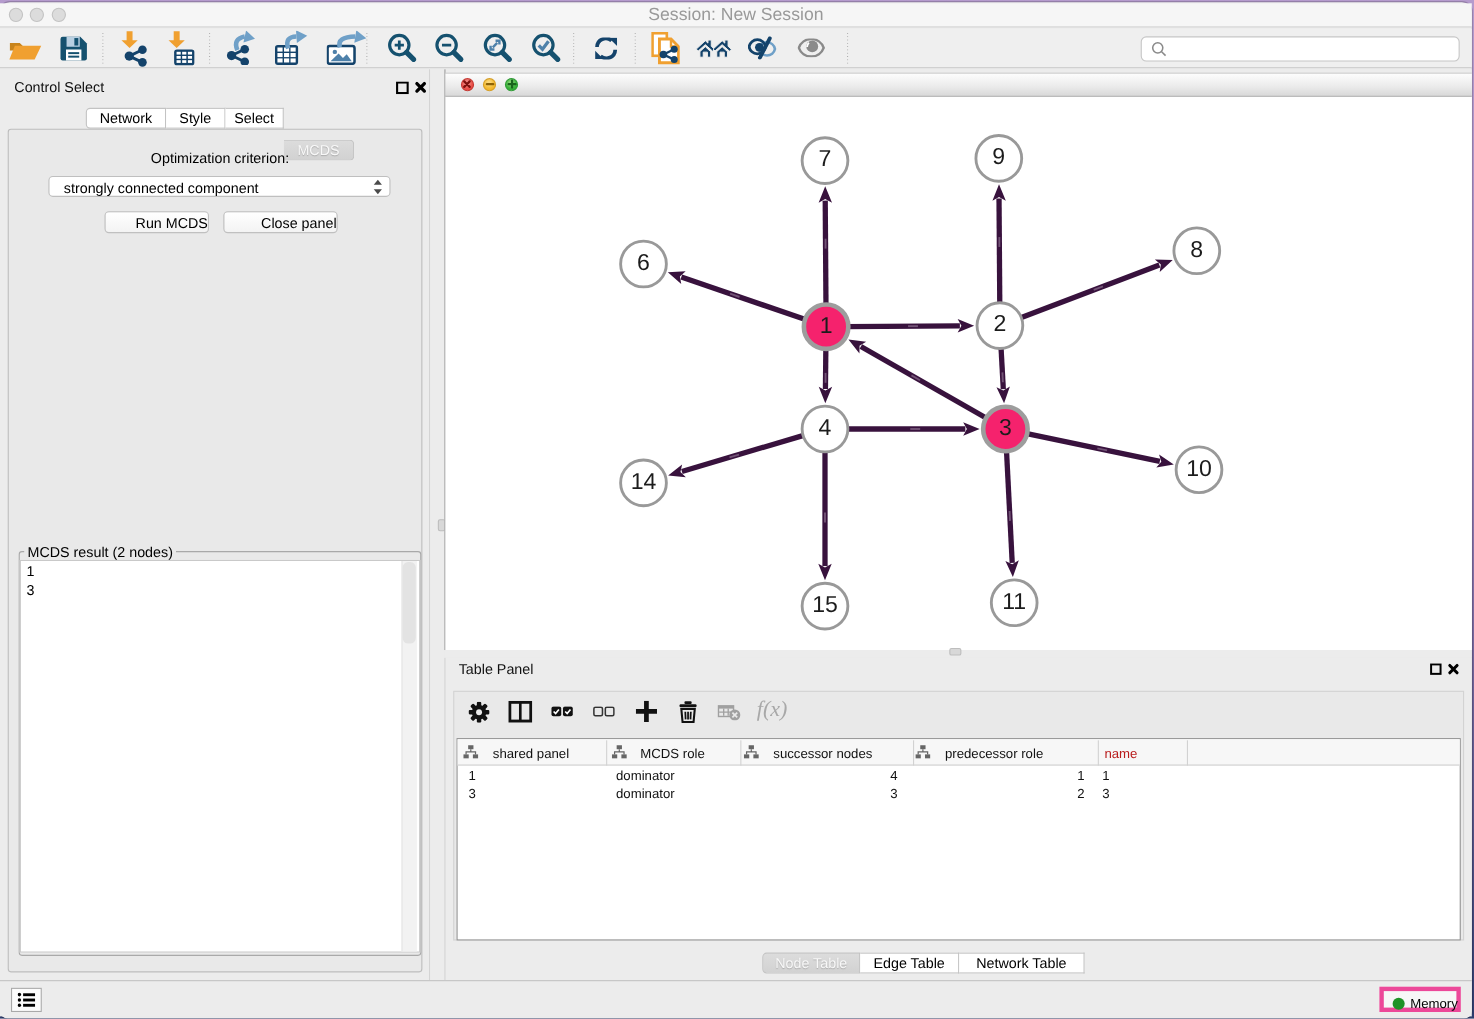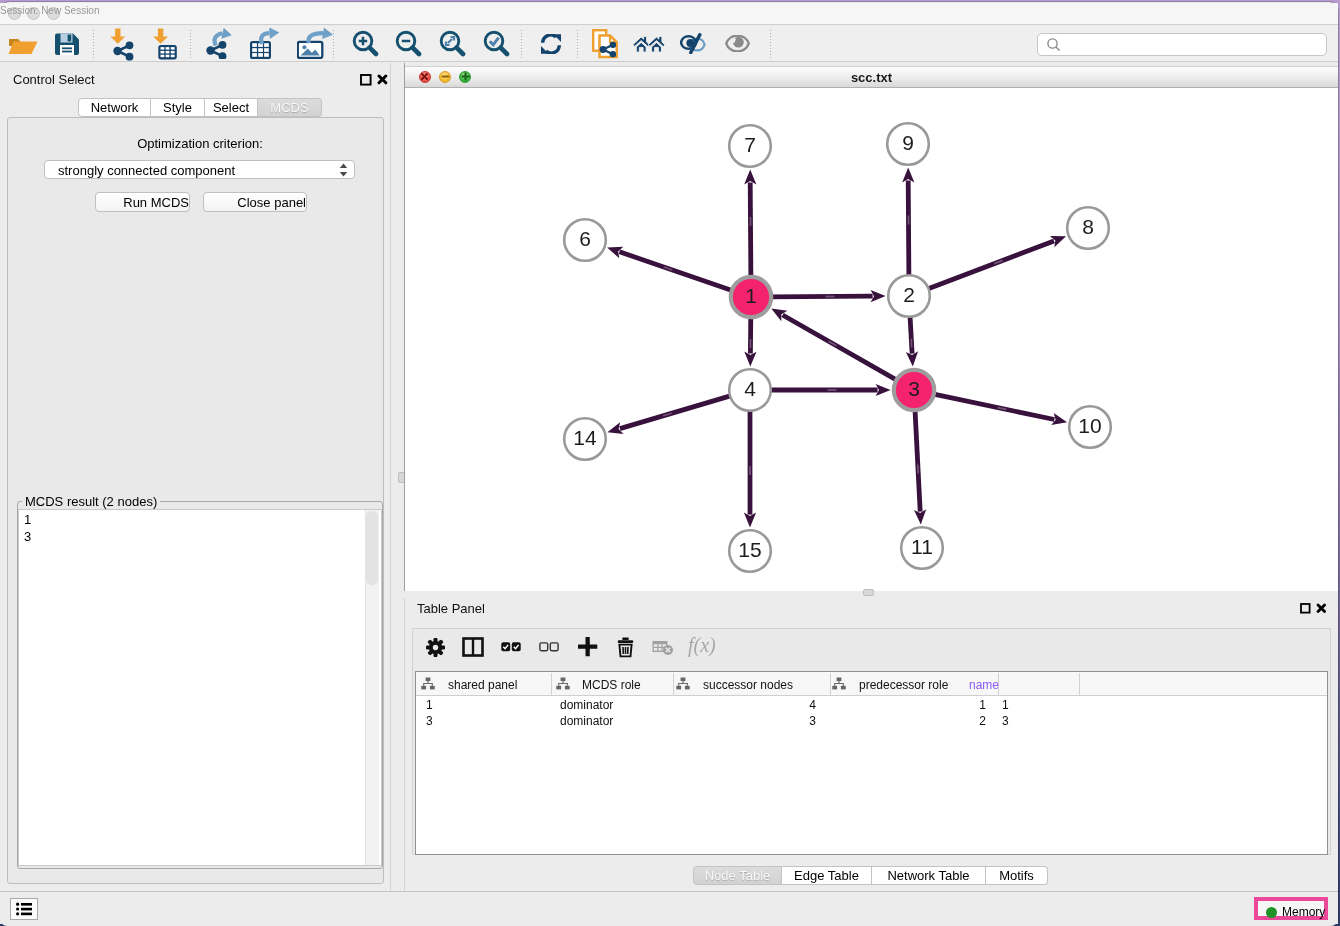--- a/index.html
+++ b/index.html
@@ -3,32 +3,32 @@
 <meta charset="utf-8">
 <style>
 * { margin:0; padding:0; box-sizing:border-box; }
 html,body { width:1340px; height:926px; overflow:hidden; }
 body { font-family:"Liberation Sans", sans-serif; background:linear-gradient(180deg,#b59bcd 0%,#a98cc3 30%,#7c6aa0 60%,#2e3c6d 100%); position:relative; }
 .window { position:absolute; left:0; top:2px; width:1338px; height:924px; background:#ececec; border-radius:9px 9px 7px 7px; box-shadow:0 0 0 1px rgba(0,0,0,.18); overflow:hidden; }
 .abs { position:absolute; }
 
 .titlebar { position:absolute; left:0; top:3px; width:1338px; height:22px; background:#f6f6f6; border-bottom:1px solid #cfcfcf; }
 .tl { position:absolute; top:4px; width:13px; height:13px; border-radius:50%; background:#dcdcdc; border:1px solid #c3c3c3; }
-.title-text { position:absolute; top:1.5px; left:0; width:1338px; text-align:left; font-size:10px; color:#999999; }
+.title-text { position:absolute; top:1.5px; left:0; width:1338px; text-align:center; font-size:16px; color:#999999; }
 
 .toolbar { position:absolute; left:0; top:26px; width:1338px; height:36px; background:#efefef; border-bottom:1px solid #cdcdcd; }
 .tsep { position:absolute; top:4px; height:29px; width:1px; background-image:linear-gradient(#adadad 1px, transparent 1px); background-size:1px 3px; }
 .searchbox { position:absolute; left:1037px; top:7px; width:290px; height:23px; background:#fff; border:1px solid #c6c6c6; border-radius:5px; }
 
 .ctrlpanel { position:absolute; left:0; top:63px; width:391px; height:828px; background:#ececec; border-right:1px solid #d4d4d4; }
 .paneltitle { font-size:13px; color:#111; }
 .tabrow { position:absolute; display:flex; }
 .tab { height:19px; font-size:13px; color:#000; background:#fff; border:1px solid #c3c3c3; border-left:none; text-align:center; line-height:18px; white-space:nowrap; }
 .tab.first { border-left:1px solid #c3c3c3; border-radius:4px 0 0 4px; }
-.tab.last { border-radius:0 4px 4px 0; }
+.tab.last { border-radius:0 4px 4px 0;margin-top:29px; }
 .tab.sel { background:linear-gradient(#dcdcdc,#d2d2d2); color:#f8f8f8; text-shadow:0 1px 1px #aaa; }
 .content-area { position:absolute; left:7px; top:117px; width:377px; height:767px; background:#e9e9e9; border:1px solid #bdbdbd; border-radius:3px; }
 .btn { background:linear-gradient(#ffffff,#f3f3f3); border:1px solid #c0c0c0; border-radius:4px; font-size:13px; color:#000; text-align:right; position:absolute; }
 
 .vsplit { position:absolute; left:391px; top:63px; width:13px; height:828px; background:#ececec; }
 .netframe-border { position:absolute; left:404px; top:63px; width:934px; height:528px; background:#ececec; border-left:1px solid #9e9e9e; }
 .netcanvas { position:absolute; left:405px; top:88px; width:933px; height:503px; background:#fff; }
 .netTitle { position:absolute; left:405px; top:66px; width:933px; height:22px; background:linear-gradient(#fdfdfd,#ececec 55%,#d9d9d9); border-bottom:1px solid #b0b0b0; border-top:1px solid #d0d0d0; }
 .light { position:absolute; top:3.5px; width:12px; height:12px; border-radius:50%; }
 .light svg { position:absolute; left:-0.5px; top:-0.5px; }
@@ -238,21 +238,20 @@
   <div class="light" style="left:34px;background:radial-gradient(circle at 4.5px 3.5px,#fbd87a 15%,#f5bc33 55%,#eda81f);border:1px solid #d69f25">
     <svg width="11" height="11" viewBox="0 0 11 11">
         <path d="M2.6 5.5 L8.4 5.5" stroke="#8d6205" stroke-width="2.1" stroke-linecap="round"></path>
       </svg>
   </div>
   <div class="light" style="left:54px;background:radial-gradient(circle at 4.5px 3.5px,#8ed878 15%,#3cb43c 55%,#289f2c);border:1px solid #2f9c35">
     <svg width="11" height="11" viewBox="0 0 11 11">
         <path d="M5.5 2.4 L5.5 8.6 M2.4 5.5 L8.6 5.5" stroke="#19641c" stroke-width="2.1" stroke-linecap="round"></path>
       </svg>
   </div>
-  <div style="position:absolute;left:0;top:3px;width:933px;text-align:center;font-size:13px;font-weight:bold;color:#1a1a1a">scc.txt</div>
 </div>
 
 <div class="hsplit"></div>
 <div class="abs" style="left:863px;top:589px;width:11px;height:7px;background:#d8d8d8;border:1px solid #bdbdbd;border-radius:2px"></div>
 <svg width="933" height="505" style="position:absolute;left:405px;top:86px">
 <line x1="345.9" y1="193.2" x2="345.2" y2="96.4" stroke="#38123d" stroke-width="4.8"></line>
 <polygon points="345.2,83.4 351.4,98.4 345.2,95.0 339.2,98.4" fill="#38123d"></polygon>
 <line x1="329.2" y1="205.2" x2="214.4" y2="165.8" stroke="#38123d" stroke-width="4.8"></line>
 <polygon points="202.1,161.6 218.3,160.7 213.1,165.4 214.3,172.2" fill="#38123d"></polygon>
 <line x1="363.8" y1="210.9" x2="467.6" y2="210.2" stroke="#38123d" stroke-width="4.8"></line>
@@ -404,21 +403,21 @@
 <path d="M7 4.1 L7 6.5 M2.7 8.8 L2.7 6.5 L11.3 6.5 L11.3 8.8" stroke="#666" stroke-width="1.1" fill="none"></path>
   </svg>
 <div class="abs" style="left:703px;top:678px;font-size:12px;color:#111">successor nodes</div>
 <svg class="abs" style="left:832px;top:677px" width="14" height="13" viewBox="0 0 14 13">
 <rect x="4.6" y="0.5" width="4.8" height="3.6" fill="#666"></rect>
     <rect x="0.3" y="8.8" width="4.8" height="3.6" fill="#666"></rect>
     <rect x="8.9" y="8.8" width="4.8" height="3.6" fill="#666"></rect>
 <path d="M7 4.1 L7 6.5 M2.7 8.8 L2.7 6.5 L11.3 6.5 L11.3 8.8" stroke="#666" stroke-width="1.1" fill="none"></path>
   </svg>
 <div class="abs" style="left:859px;top:678px;font-size:12px;color:#111">predecessor role</div>
-<div class="abs" style="left:969px;top:678px;font-size:12px;color:#8b5cf6">name</div>
+<div class="abs" style="left:1004px;top:678px;font-size:12px;color:#b91c1c">name</div>
 <div class="abs" style="left:426px;top:698px;font-size:12px;color:#111">1</div>
 <div class="abs" style="left:560px;top:698px;font-size:12px;color:#111">dominator</div>
 <div class="abs" style="left:760px;top:698px;width:56px;text-align:right;font-size:12px;color:#111">4</div>
 <div class="abs" style="left:930px;top:698px;width:56px;text-align:right;font-size:12px;color:#111">1</div>
 <div class="abs" style="left:1002px;top:698px;font-size:12px;color:#111">1</div>
 <div class="abs" style="left:426px;top:714px;font-size:12px;color:#111">3</div>
 <div class="abs" style="left:560px;top:714px;font-size:12px;color:#111">dominator</div>
 <div class="abs" style="left:760px;top:714px;width:56px;text-align:right;font-size:12px;color:#111">3</div>
 <div class="abs" style="left:930px;top:714px;width:56px;text-align:right;font-size:12px;color:#111">2</div>
 <div class="abs" style="left:1002px;top:714px;font-size:12px;color:#111">3</div>

